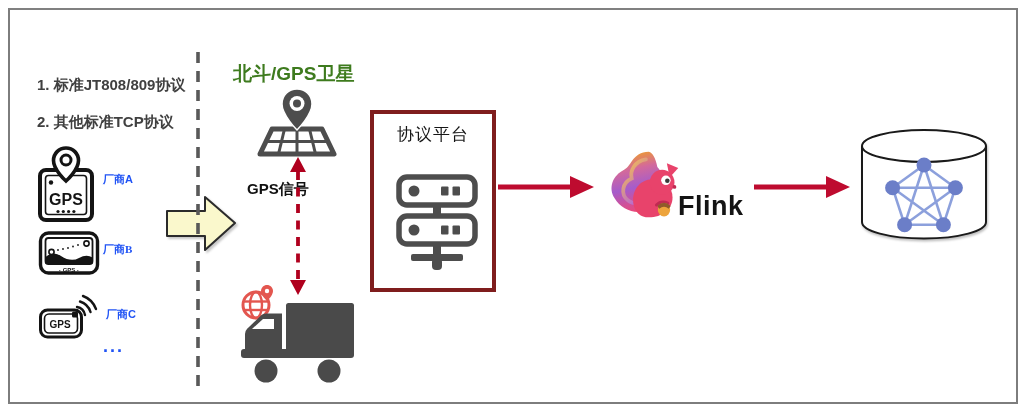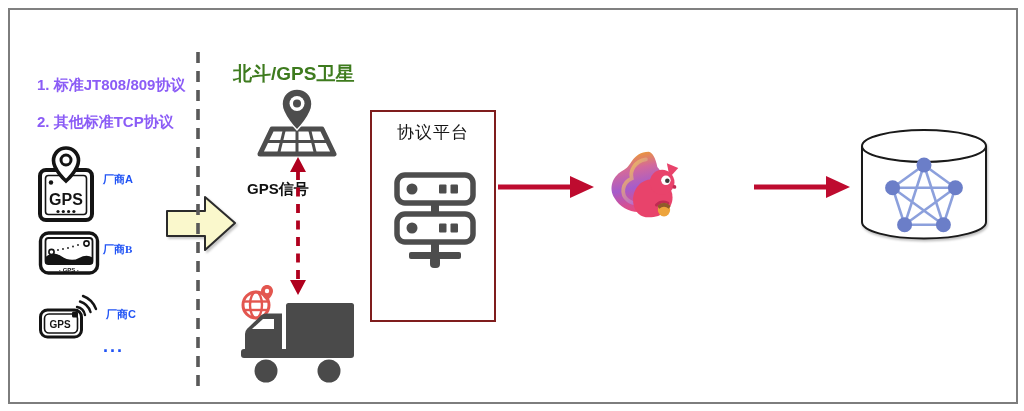--- a/index.html
+++ b/index.html
@@ -1,27 +1,27 @@
 <!DOCTYPE html>
 <html><head>
 <meta charset="utf-8">
 <style>
   html,body{margin:0;padding:0;background:#fff;}
   .canvas{position:relative;width:1024px;height:411px;background:#fff;overflow:hidden;
           font-family:"Liberation Sans",sans-serif;}
   .frame{position:absolute;left:8px;top:8px;width:1006px;height:392px;
          border:2px solid #7d7d7d;border-top-color:#808080;background:#fff;}
   .abs{position:absolute;}
-  .note{color:#8b5cf6;font-weight:bold;font-size:15px;white-space:nowrap;}
+  .note{color:#404040;font-weight:bold;font-size:15px;white-space:nowrap;}
   .vendor-label{color:#2053F5;font-weight:bold;font-size:11px;white-space:nowrap;}
   .more-label{color:#2053F5;font-weight:bold;font-size:18px;letter-spacing:2px;}
   .sat-title{color:#3E7B1E;font-weight:bold;font-size:19px;white-space:nowrap;text-align:center;}
   .signal-label{color:#101010;font-weight:bold;font-size:15px;white-space:nowrap;}
-  .platform-box{position:absolute;left:370px;top:110px;width:126px;height:212px;
-                border:2px solid #7f1d1d;background:#fff;box-sizing:border-box;}
+  .platform-box{position:absolute;left:370px;top:110px;width:126px;height:182px;
+                border:4px solid #7f1d1d;background:#fff;box-sizing:border-box;}
   .platform-title{position:absolute;top:9px;left:0;width:100%;text-align:center;
                   color:#161616;font-size:17px;letter-spacing:1px;}
   .flink-label{color:#141414;font-size:27px;font-weight:600;letter-spacing:0.5px;}
   .shadowed{filter:drop-shadow(2px 2px 1px rgba(130,130,130,0.45));}
   .soft-shadow{filter:drop-shadow(1px 2px 1px rgba(0,0,0,0.25));}
   svg{display:block;}
 </style>
 </head>
 <body>
 
@@ -160,20 +160,21 @@
     <path d="M28,58 C25,44 34,31 48,31 C61,31 69,40 69,50 C69,62 58,71 44,71 C35,71 30,66 28,58 Z" fill="#E8436B"></path>
     <circle cx="58" cy="34" r="13" fill="#E8436B"></circle>
     <path d="M63,14 L75,19 L66,29 Z" fill="#E8436B"></path>
     <circle cx="62" cy="32" r="5" fill="#fff"></circle>
     <circle cx="63.5" cy="32.5" r="2.4" fill="#3a3a3a"></circle>
     <circle cx="71" cy="39" r="2" fill="#C02A52"></circle>
     <path d="M52,58 Q57,53 64,56" fill="none" stroke="#C02A52" stroke-width="3" stroke-linecap="round"></path>
     <ellipse cx="60" cy="63" rx="6.5" ry="7" fill="#EDA43C"></ellipse>
     <path d="M53,59 Q60,52.5 67,59 L65,62 Q60,57.5 55,62 Z" fill="#8F5B2A"></path>
   </svg>
+  <div class="abs flink-label" style="left:678px;top:191px;">Flink</div>
 
   <svg class="abs" style="left:754px;top:175px;" width="96" height="24" viewBox="0 0 96 24">
     <line x1="0" y1="12" x2="74" y2="12" stroke="#BE0B2F" stroke-width="5"></line>
     <polygon points="72,1 96,12 72,23" fill="#BE0B2F"></polygon>
   </svg>
 
   <svg class="abs soft-shadow" style="left:858px;top:126px;" width="132" height="118" viewBox="0 0 132 118">
     <path d="M4,20 L4,96 C4,105 31,112.5 66,112.5 C101,112.5 128,105 128,96 L128,20" fill="#fff" stroke="#1a1a1a" stroke-width="2"></path>
     <ellipse cx="66" cy="20" rx="62" ry="16" fill="#fff" stroke="#1a1a1a" stroke-width="2"></ellipse>
     <g stroke="#8CA0DC" stroke-width="2.6">

